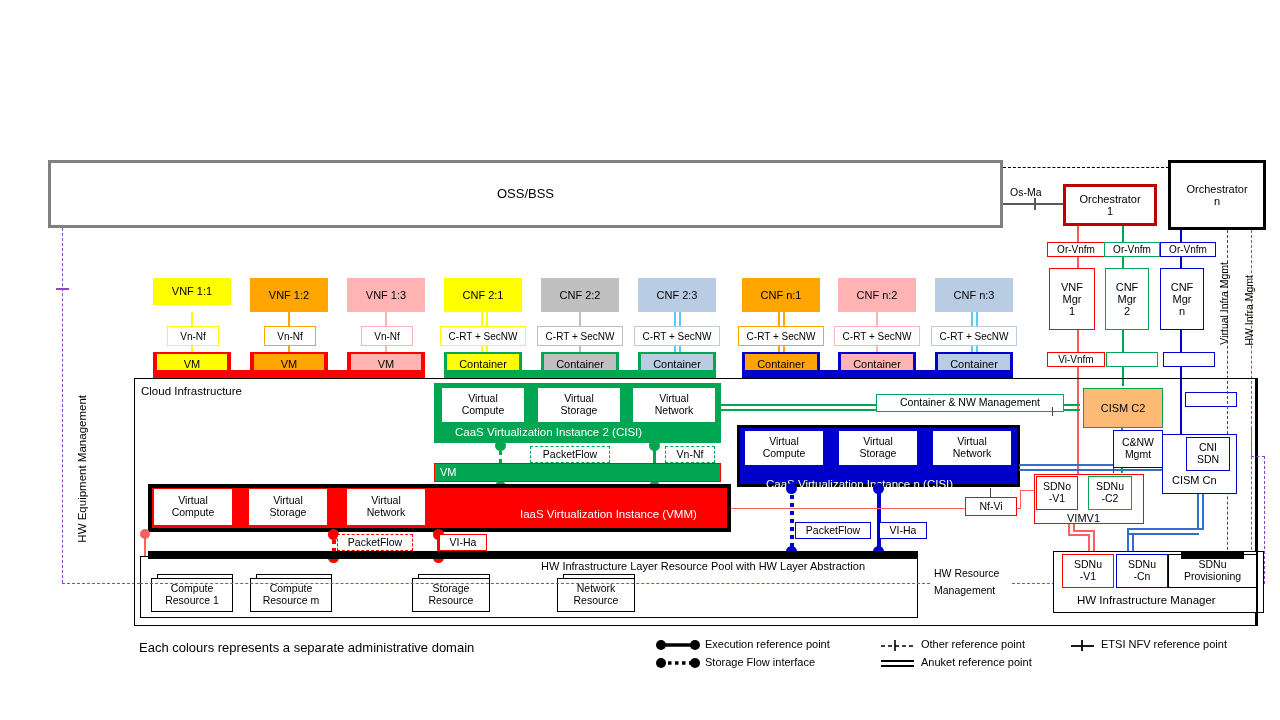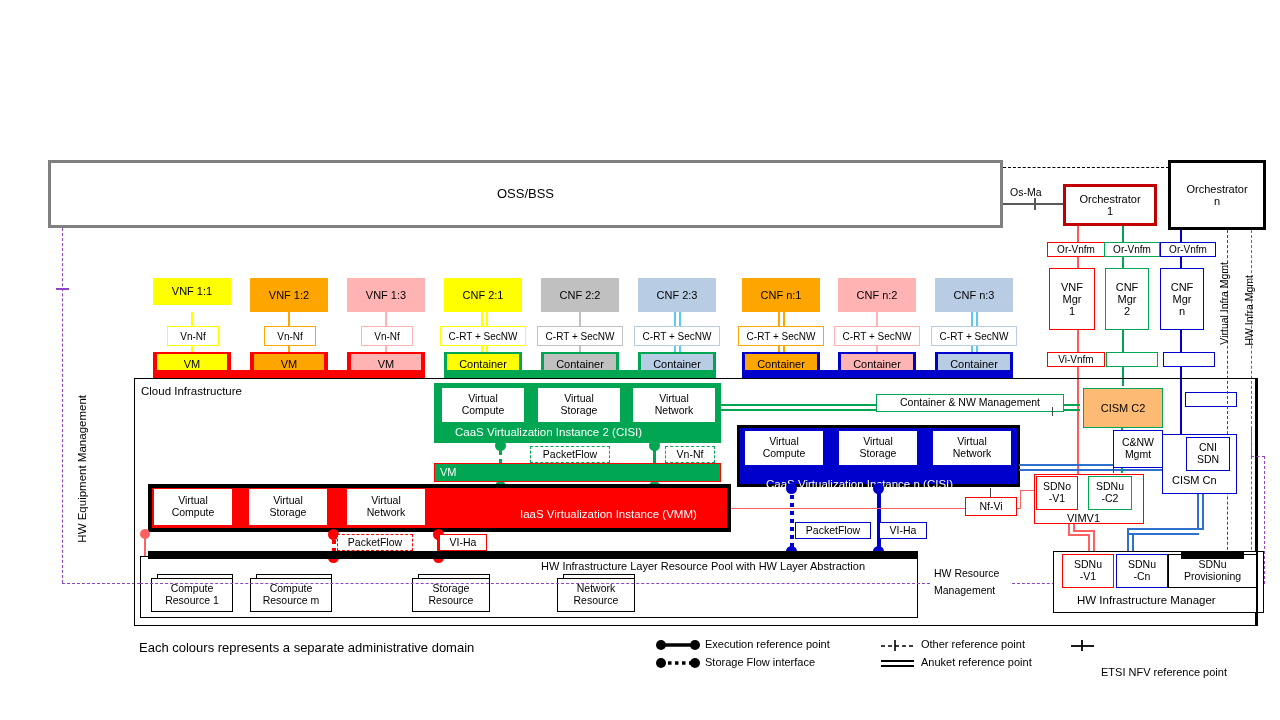--- a/index.html
+++ b/index.html
@@ -448,15 +448,15 @@
   <svg class="abs" style="left:880px;top:656px;" width="36" height="14" viewBox="0 0 36 14">
     <line x1="1" y1="5" x2="34" y2="5" stroke="#000" stroke-width="2"></line>
     <line x1="1" y1="10" x2="34" y2="10" stroke="#000" stroke-width="2"></line>
   </svg>
   <div class="abs legend" style="left:921px;top:656px;">Anuket reference point</div>
 
   <svg class="abs" style="left:1070px;top:638px;" width="26" height="14" viewBox="0 0 26 14">
     <line x1="1" y1="8" x2="24" y2="8" stroke="#000" stroke-width="1.8"></line>
     <line x1="12" y1="2" x2="12" y2="13" stroke="#000" stroke-width="1.8"></line>
   </svg>
-  <div class="abs legend" style="left:1101px;top:638px;margin-top:28px;">ETSI NFV reference point</div>
+  <div class="abs legend" style="left:1101px;top:638px;">ETSI NFV reference point</div>
 
 </div>
 
 </body></html>

